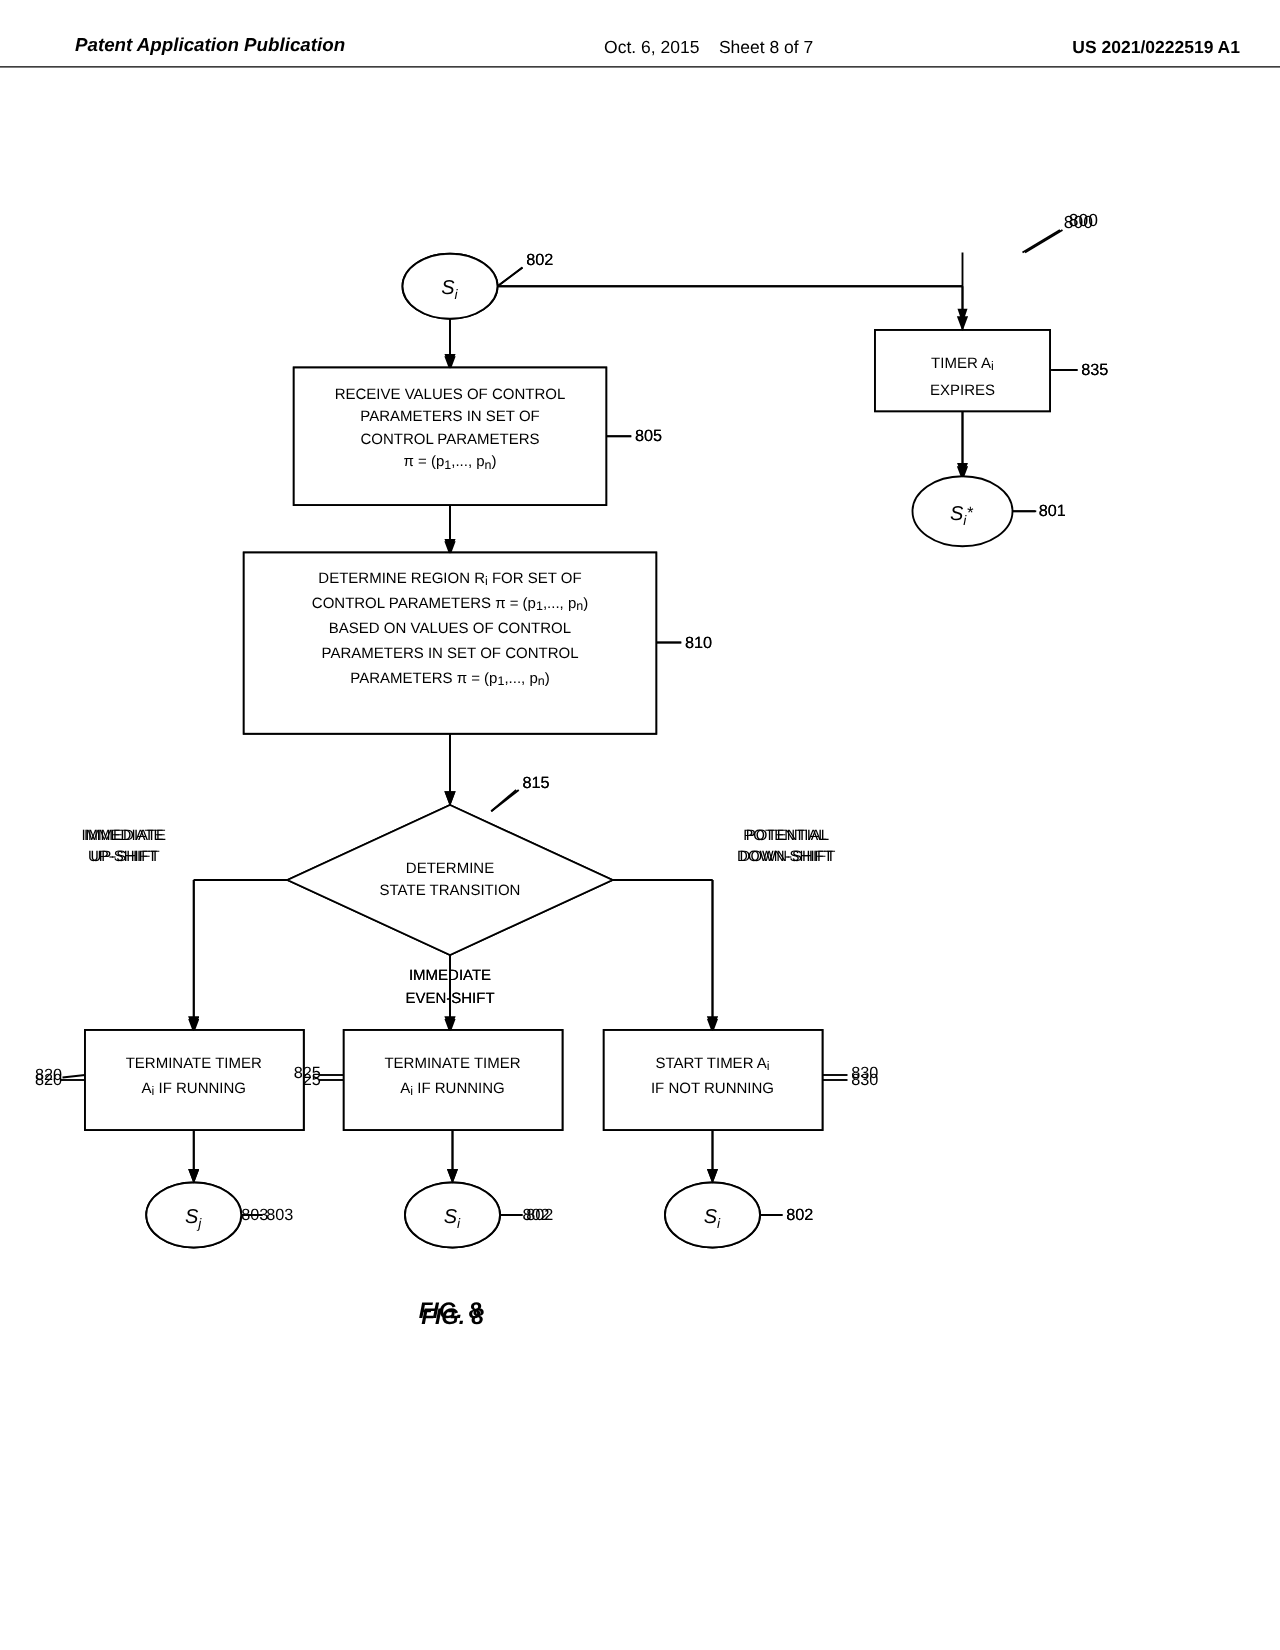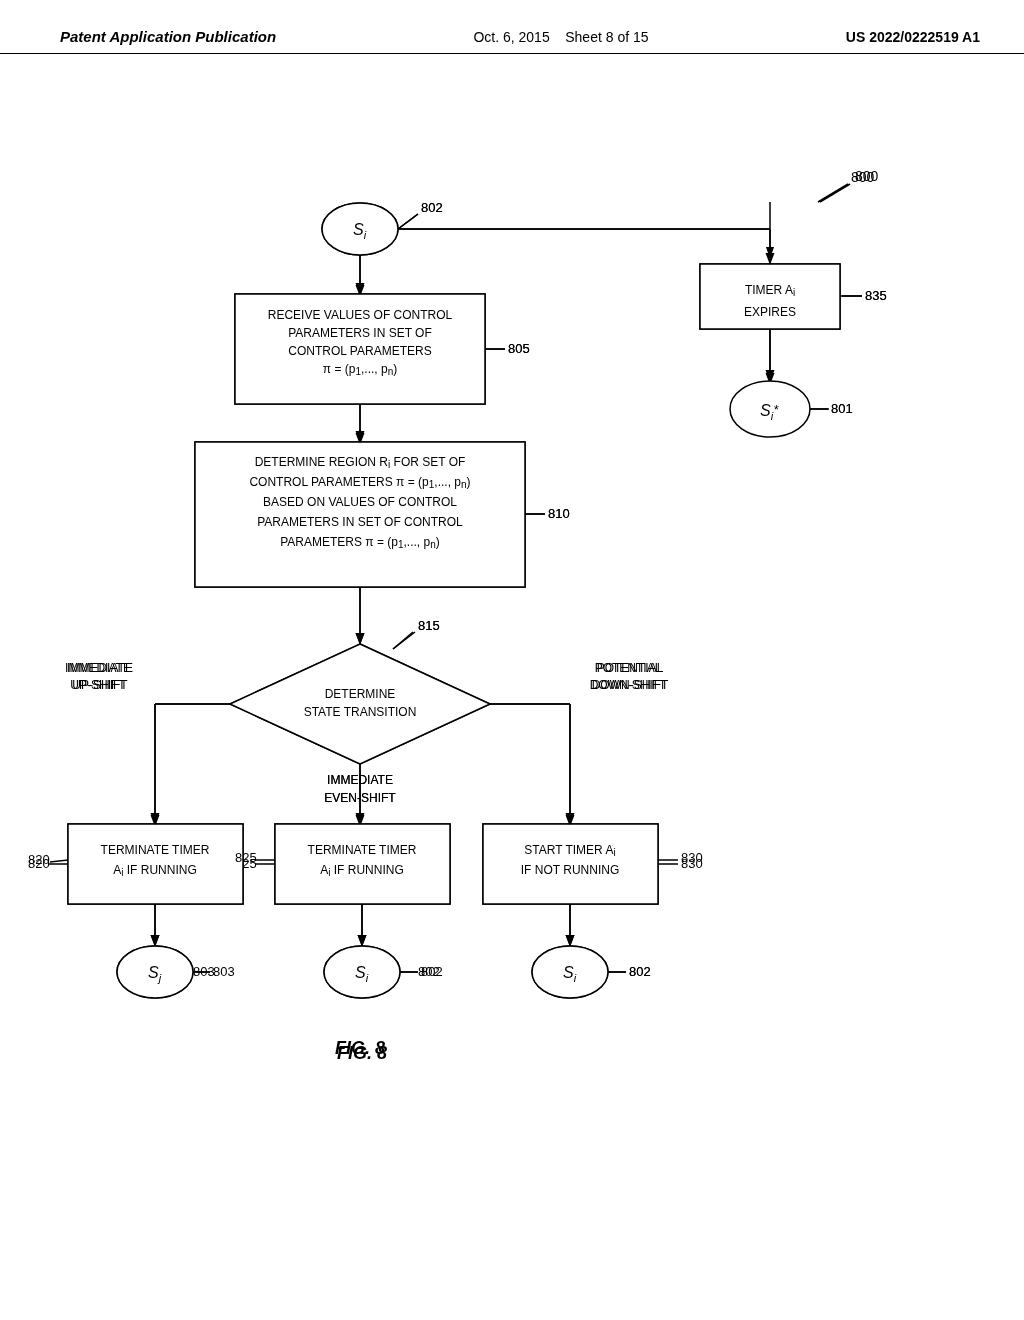--- a/index.html
+++ b/index.html
@@ -10,21 +10,21 @@
       min-height: 1320px;
       position: relative;
       overflow-x: hidden;
     }
 
     
     .header {
       display: flex;
       justify-content: space-between;
       align-items: center;
-      padding: 28px 44px 0 60px;
+      padding: 28px 32px 0 60px;
       border-bottom: 1px solid #000;
       padding-bottom: 8px;
     }
     .header-left {
       font-size: 15px;
       font-weight: bold;
       font-style: italic;
     }
     .header-center {
       font-size: 14px;
@@ -50,23 +50,23 @@
       height: 100%;
     }
   </style>
 </head>
 <body>
 
 <div class="header">
   <div class="header-left">Patent Application Publication</div>
   <div class="header-center">
     <span>Oct. 6, 2015</span>&nbsp;&nbsp;&nbsp;
-    <span>Sheet 8 of 15</span>
+    <span>Sheet 8 of 7</span>
   </div>
-  <div class="header-right">US 2022/0222519 A1</div>
+  <div class="header-right">US 2021/0222519 A1</div>
 </div>
 
 <div class="diagram-area">
   <svg class="diagram-svg" viewBox="0 0 1024 1200" xmlns="http://www.w3.org/2000/svg" font-family="Arial, sans-serif">
 
     <line x1="820" y1="148" x2="850" y2="130" stroke="#000" stroke-width="1.5"></line>
     <text x="855" y="127" font-size="14">800</text>
 
     <rect x="700" y="210" width="140" height="65" fill="white" stroke="#000" stroke-width="1.5"></rect>
     <text x="770" y="235" font-size="12" text-anchor="middle">TIMER A</text>

